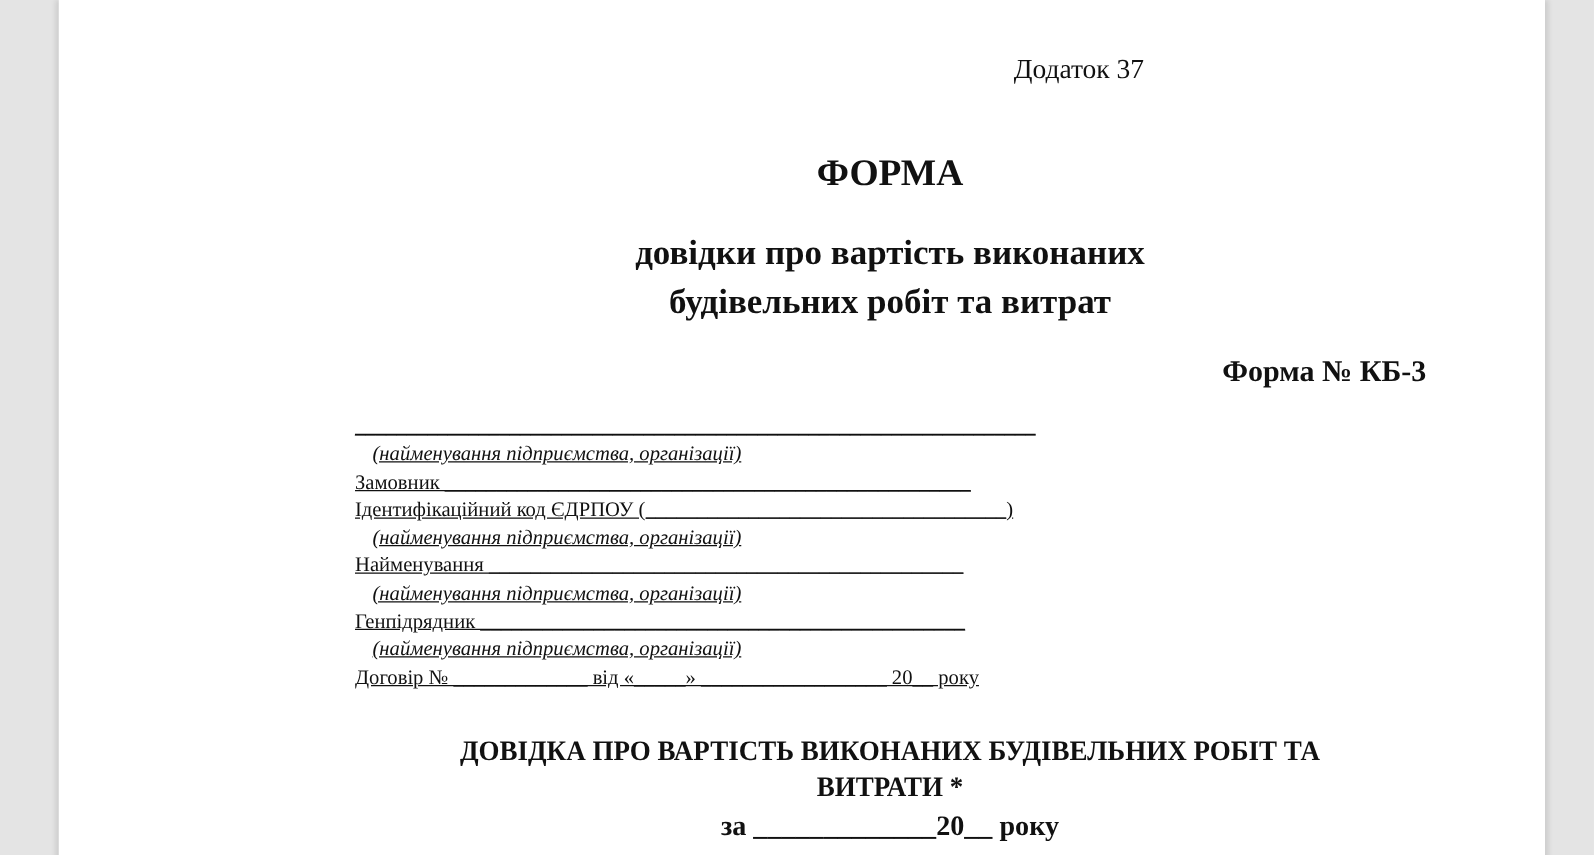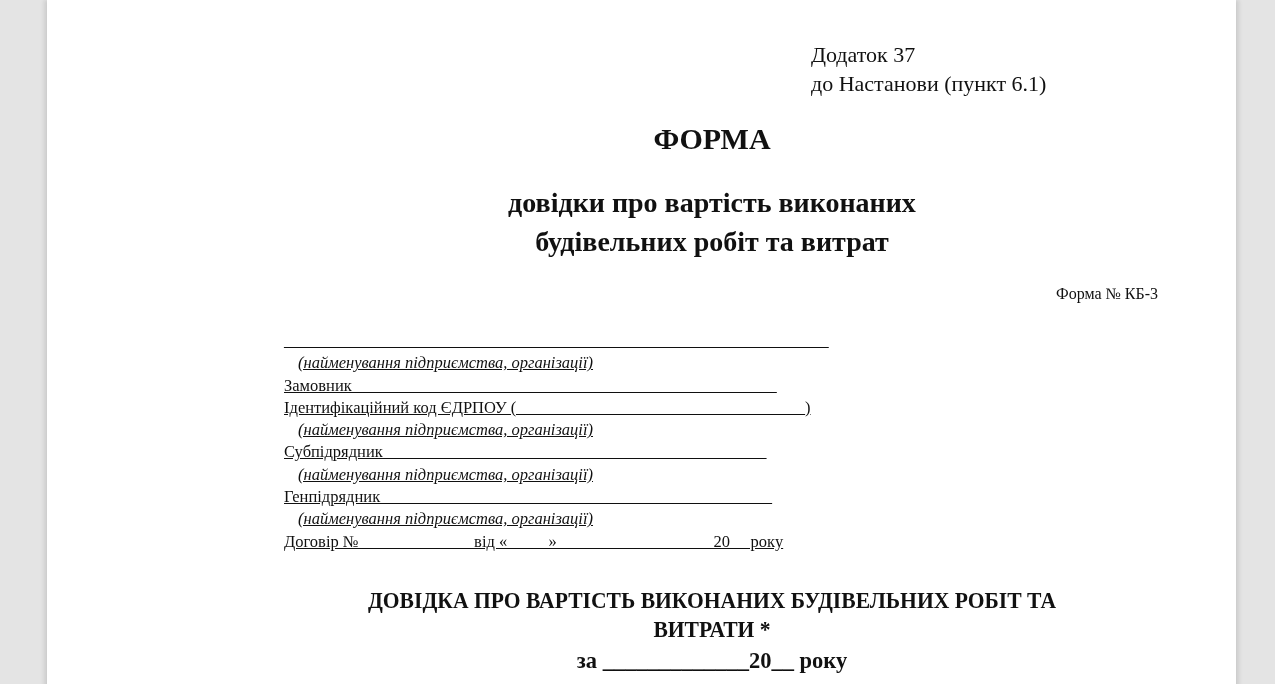--- a/index.html
+++ b/index.html
@@ -15,54 +15,53 @@
       position: absolute; left: 47px; top: 0; width: 1189px; height: 700px;
       background: #ffffff;
       box-shadow: -3px 0 4px rgba(0,0,0,0.10), 3px 0 4px rgba(0,0,0,0.10);
       font-family: "Liberation Serif", "DejaVu Serif", serif;
       color: #111;
     }
     .abs { position: absolute; white-space: nowrap; }
     .appendix { left: 764px; top: 40px; font-size: 22px; line-height: 29px; }
     .form-heading { left: 0; width: 1330px; top: 122px; text-align: center; font-size: 30px; font-weight: bold; }
     .form-subtitle { left: 0; width: 1330px; top: 183px; text-align: center; font-size: 28px; font-weight: bold; line-height: 39px; }
-    .form-number { right: 78px; top: 285px; font-size: 16px; font-weight: normal; }
+    .form-number { right: 95px; top: 285px; font-size: 24px; font-weight: bold; }
     .fields { left: 237px; top: 330px; font-size: 16.5px; line-height: 22.3px; text-decoration: underline; }
     .fields .row { height: 22.3px; }
     .fields .hint { font-style: italic; padding-left: 14px; }
     .report-title { left: 0; width: 1330px; top: 586px; text-align: center; font-size: 22.5px; font-weight: bold; line-height: 29px; transform: scaleX(0.96); }
     .period { left: 0; width: 1330px; top: 648px; text-align: center; font-size: 22.5px; font-weight: bold; }
   </style>
 </head>
 <body>
 
 <div class="viewer">
   <div class="page">
 
     <div class="abs appendix">
       <div>Додаток 37</div>
-      <div>до Настанови (пункт 6.1)</div>
     </div>
 
     <div class="abs form-heading">ФОРМА</div>
 
     <div class="abs form-subtitle">
       <div>довідки про вартість виконаних</div>
       <div>будівельних робіт та витрат</div>
     </div>
 
     <div class="abs form-number">Форма № КБ-3</div>
 
     <div class="abs fields">
       <div class="row">__________________________________________________________________</div>
       <div class="row hint">(найменування підприємства, організації)</div>
       <div class="row">Замовник ___________________________________________________</div>
       <div class="row">Ідентифікаційний код ЄДРПОУ (___________________________________)</div>
       <div class="row hint">(найменування підприємства, організації)</div>
-      <div class="row">Субпідрядник ______________________________________________</div>
+      <div class="row">Найменування ______________________________________________</div>
       <div class="row hint">(найменування підприємства, організації)</div>
       <div class="row">Генпідрядник _______________________________________________</div>
       <div class="row hint">(найменування підприємства, організації)</div>
       <div class="row">Договір № _____________ від «_____» __________________ 20__ року</div>
     </div>
 
     <div class="abs report-title">
       <div>ДОВІДКА ПРО ВАРТІСТЬ ВИКОНАНИХ БУДІВЕЛЬНИХ РОБІТ ТА</div>
       <div>ВИТРАТИ *</div>
     </div>

